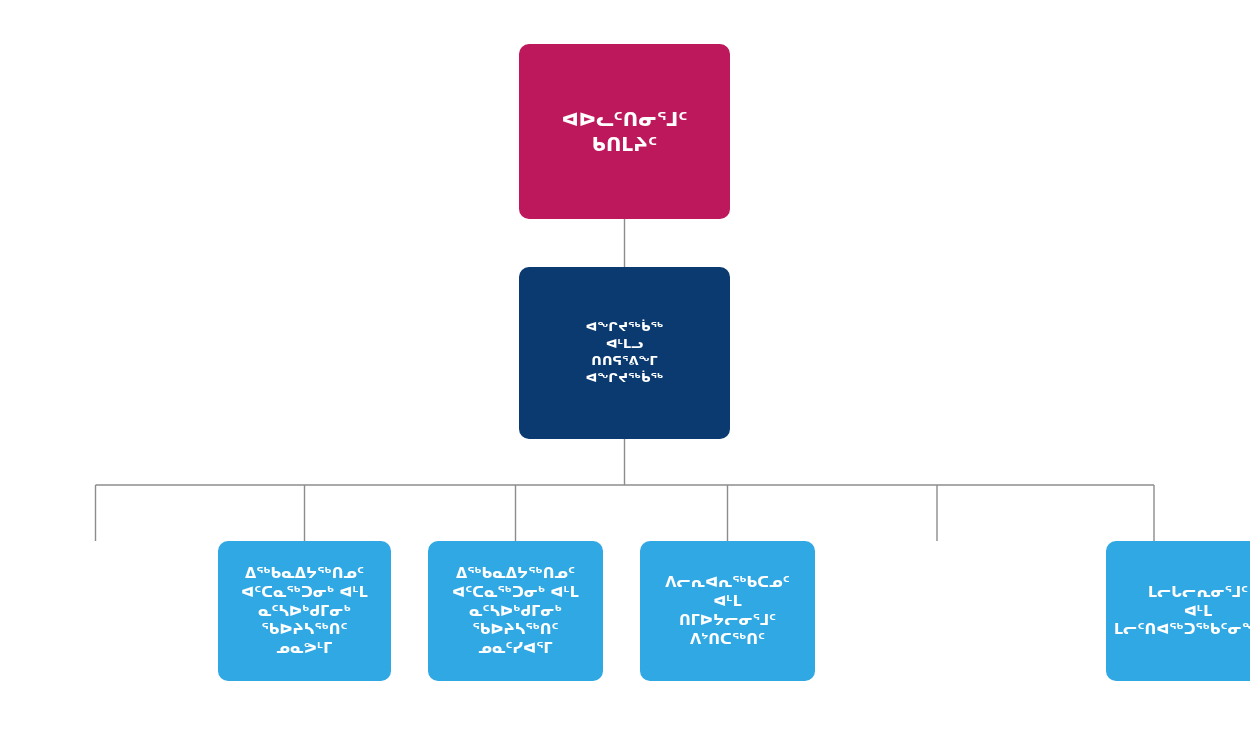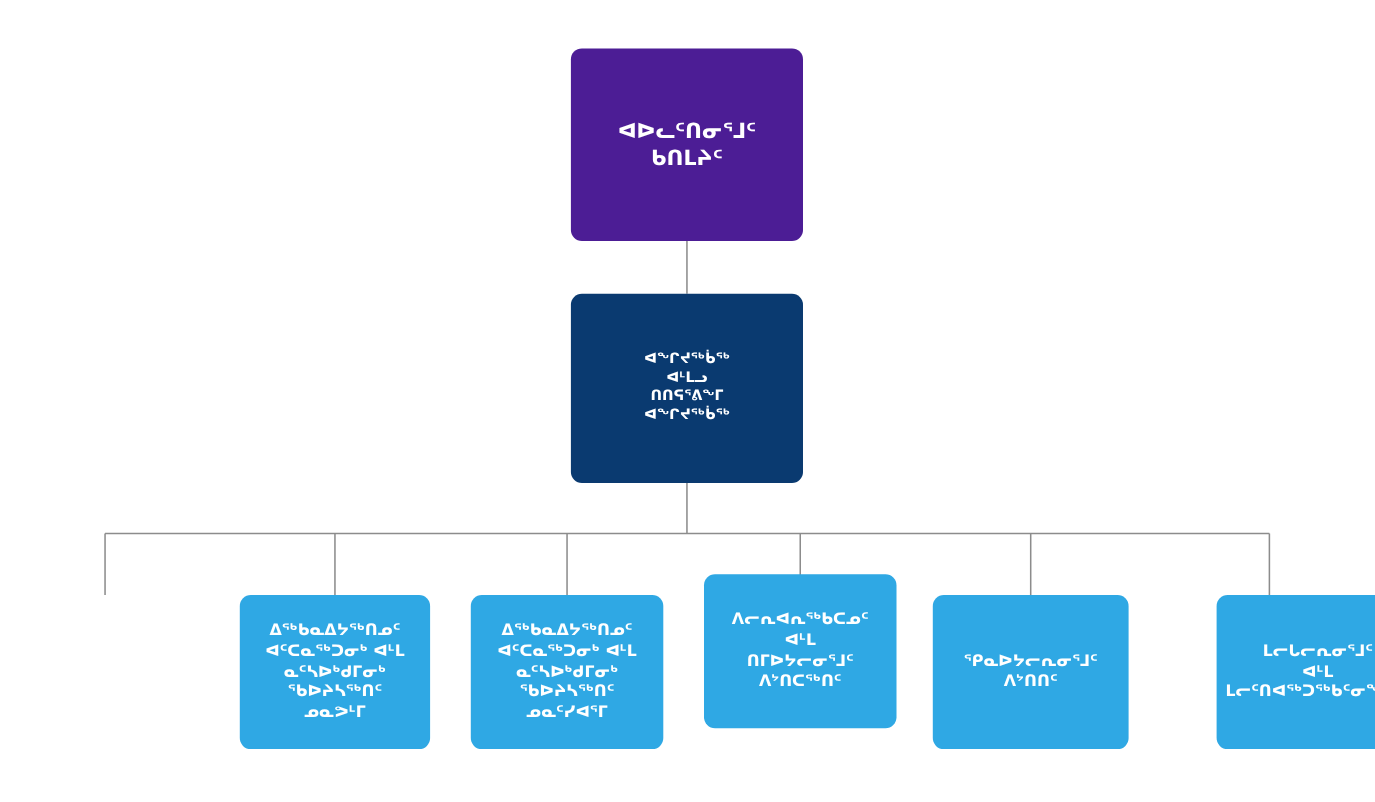--- a/index.html
+++ b/index.html
@@ -40,40 +40,40 @@
     color: #ffffff;
     line-height: 1.30;
     padding: 6px 8px;
   }
   .node-label {
     display: block;
     white-space: pre-line;
     width: 100%;
   }
   .level-0 {
-    background: #4c1d95;
+    background: #be185d;
     font-size: 19px;
     font-weight: 700;
   }
   .level-1 {
     background: #0A3A70;
     font-size: 13px;
     font-weight: 700;
   }
   .level-2 {
     background: #2FA8E4;
     font-size: 14.5px;
     font-weight: 700;
   }
   .n-board   { left: 519px; top: 44px;  width: 211px; height: 175px; }
   .n-ceo     { left: 519px; top: 267px; width: 211px; height: 172px; }
   .n-c0      { left: 4px;    top: 541px; width: 183px; height: 135px; }
   .n-c1      { left: 218px;  top: 541px; width: 173px; height: 140px; }
   .n-c2      { left: 428px;  top: 541px; width: 175px; height: 140px; }
-  .n-c3      { left: 640px;  top: 522px; width: 175px; height: 140px; }
+  .n-c3      { left: 640px;  top: 541px; width: 175px; height: 140px; }
   .n-c4      { left: 848px;  top: 541px; width: 178px; height: 140px; }
   .n-c5      { left: 1062px; top: 541px; width: 184px; height: 140px; margin-left: 44px; }
 </style>
 </head>
 <body>
 
 <div id="org-chart">
 
   <svg class="connector-layer" width="1250" height="729" viewBox="0 0 1250 729" xmlns="http://www.w3.org/2000/svg">
 
@@ -120,24 +120,20 @@
 ᓄᓇᑦᓯᐊᕐᒥ</span>
   </div>
 
   <div class="node level-2 n-c3">
     <span class="node-label">ᐱᓕᕆᐊᕆᖅᑲᑕᓄᑦ
 ᐊᒻᒪ
 ᑎᒥᐅᔭᓕᓂᕐᒧᑦ
 ᐱᔾᑎᑕᖅᑎᑦ</span>
   </div>
 
-  <div class="node level-2 n-c4">
-    <span class="node-label">ᕿᓇᐅᔭᓕᕆᓂᕐᒧᑦ
-ᐱᔾᑎᑎᑦ</span>
-  </div>
 
   <div class="node level-2 n-c5">
     <span class="node-label">ᒪᓕᒐᓕᕆᓂᕐᒧᑦ
 ᐊᒻᒪ
 ᒪᓕᑦᑎᐊᖅᑐᖅᑲᑦᓂᖕᓚᓂᑦ</span>
   </div>
 
 </div>
 
 </body></html>

